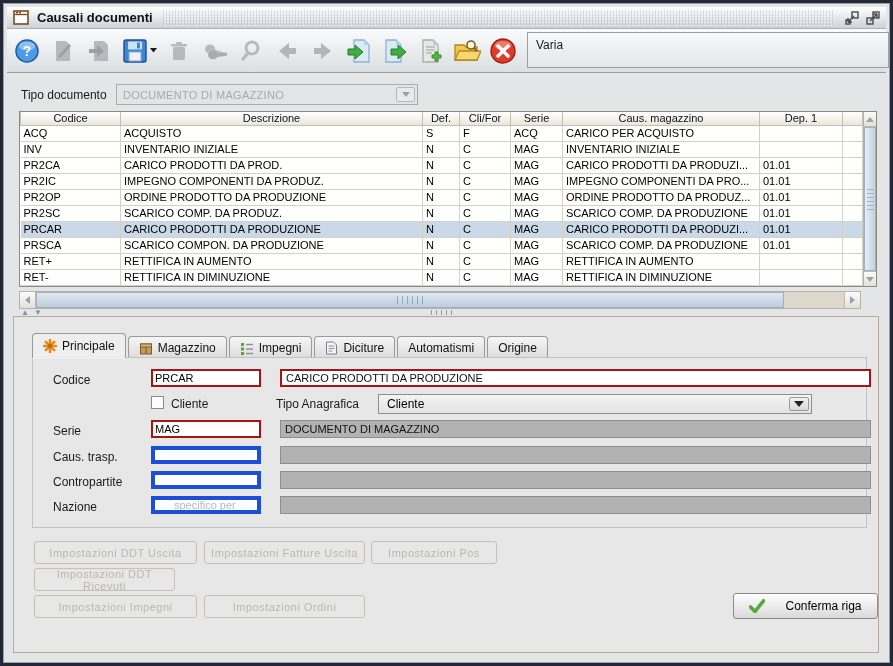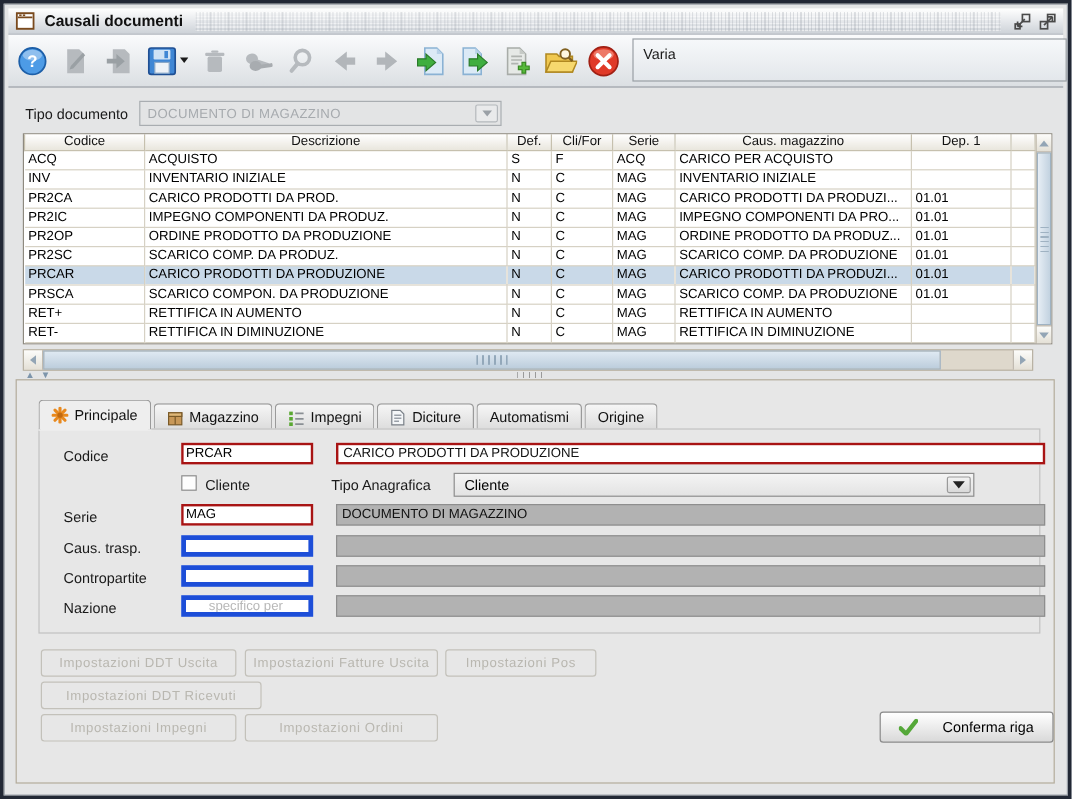--- a/index.html
+++ b/index.html
@@ -522,21 +522,21 @@
       <div class="lbl" style="left:20px; top:142px;">Nazione</div>
       <input class="field-sm" style="left: 118px; top: 138px;" placeholder="specifico per naz.">
       <div class="field-lg readonly" style="top:138px;">
           <span></span>
         </div>
     </div>
 
     <button class="setbtn" style="left:20px; top:224px; width:163px;">Impostazioni DDT Uscita</button>
     <button class="setbtn" style="left:190px; top:224px; width:161px;">Impostazioni Fatture Uscita</button>
     <button class="setbtn" style="left:357px; top:224px; width:126px;">Impostazioni Pos</button>
-    <button class="setbtn" style="left:20px; top:251px; width:184px;">Impostazioni DDT Ricevuti</button>
+    <button class="setbtn" style="left:20px; top:251px; width:141px;">Impostazioni DDT Ricevuti</button>
     <button class="setbtn" style="left:20px; top:278px; width:163px;">Impostazioni Impegni</button>
     <button class="setbtn" style="left:190px; top:278px; width:161px;">Impostazioni Ordini</button>
 
     <button class="confirm">
       <svg width="16" height="14" viewBox="0 0 16 14">
           <path d="M1.5 8 L6 12.5 L14.5 1.8" fill="none" stroke="#55a839" stroke-width="3.6" stroke-linecap="round" stroke-linejoin="round"></path>
         </svg>
       <span>Conferma riga</span>
     </button>
   </div>

